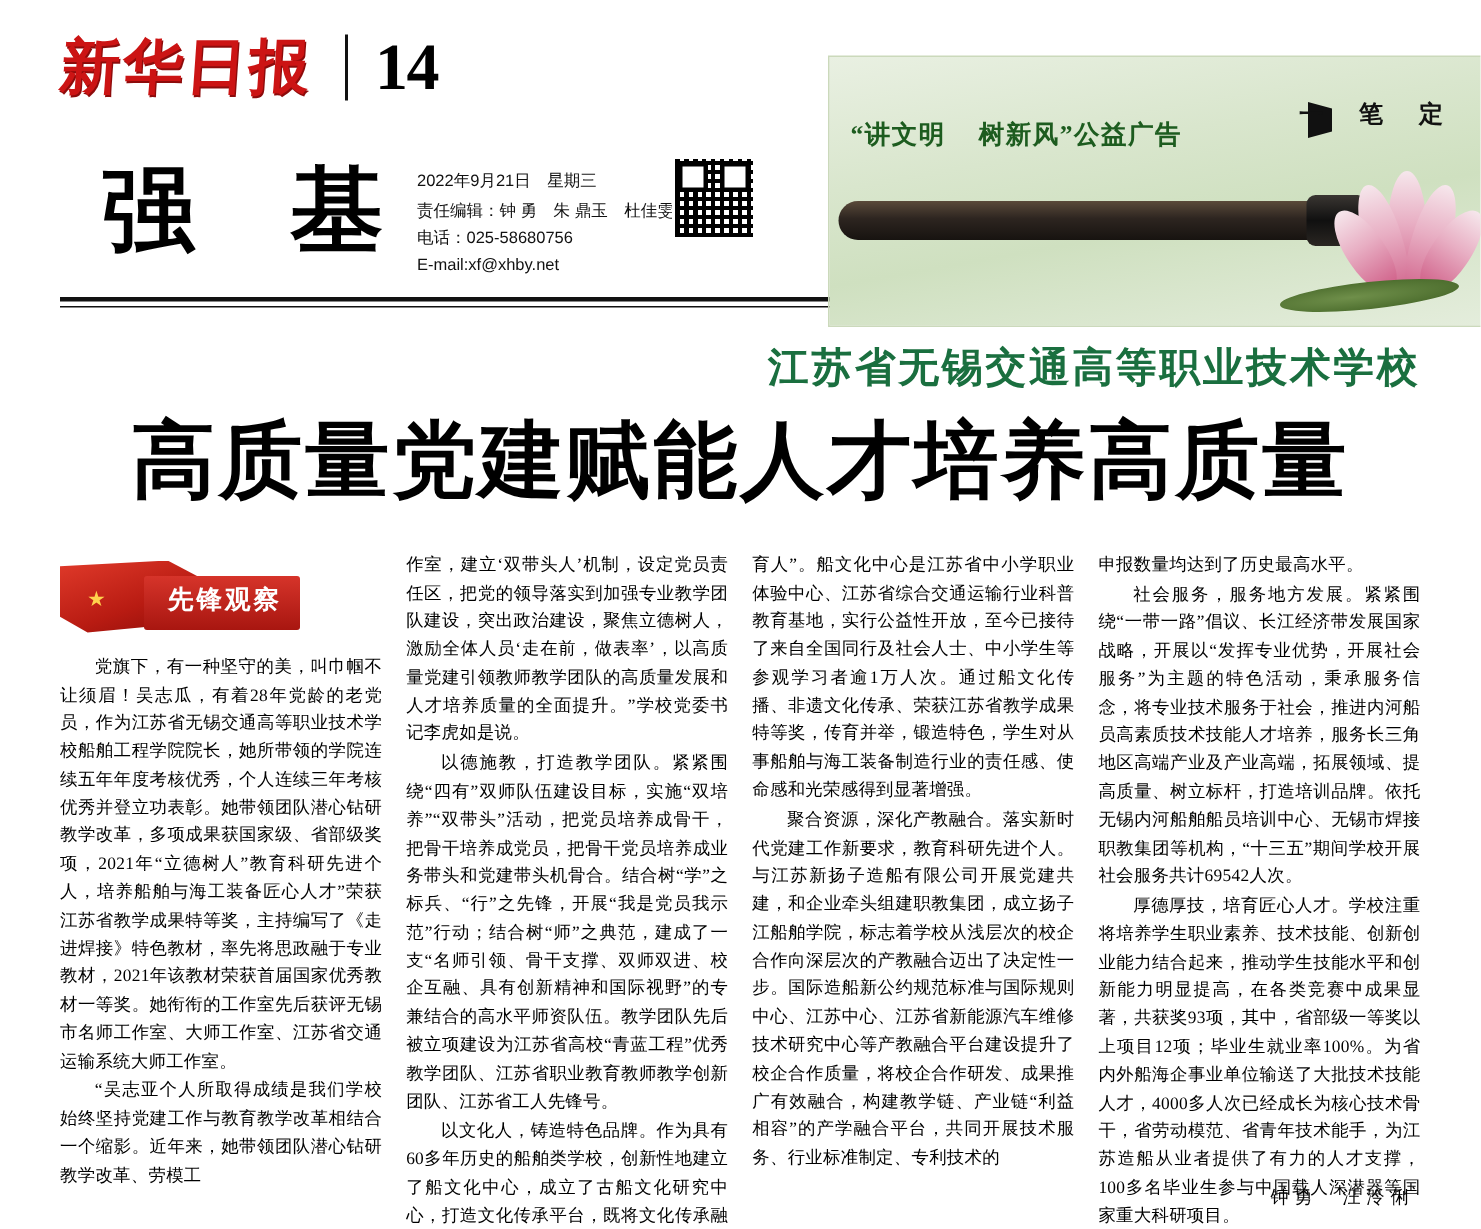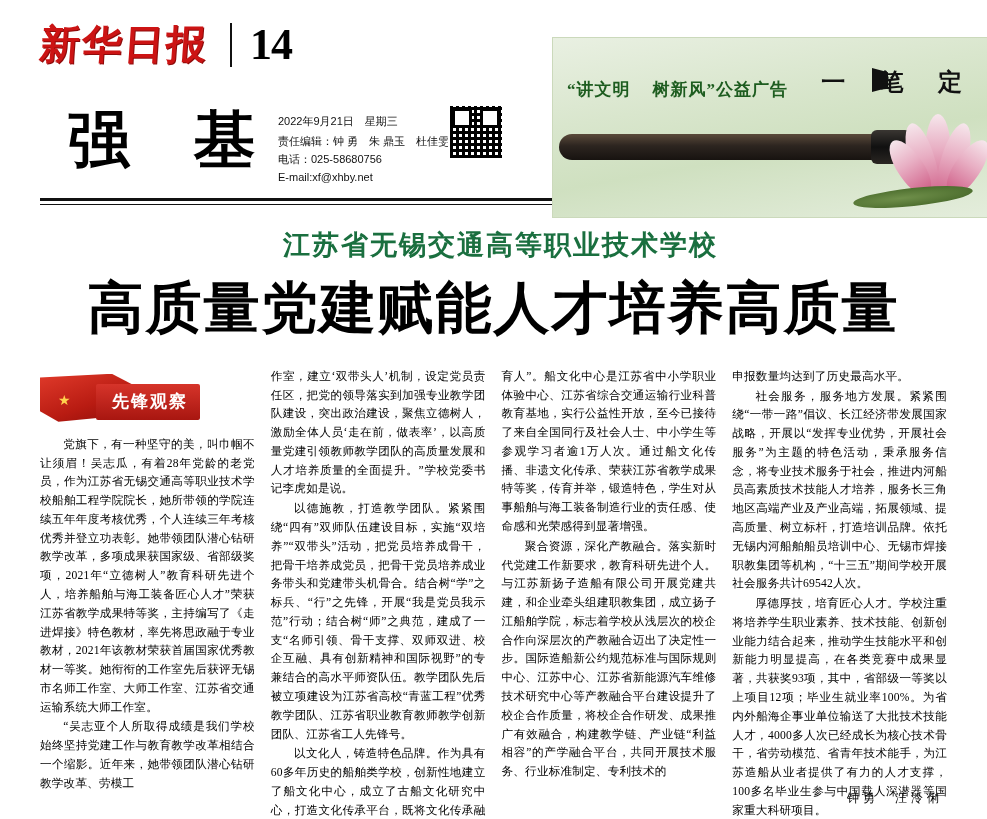--- a/index.html
+++ b/index.html
@@ -132,25 +132,25 @@
     top: 30px;
     width: 16px;
     height: 24px;
     background: #111;
     clip-path: polygon(0 0, 100% 18%, 100% 82%, 0 100%);
   }
   .ad-right-text {
     position: absolute;
     right: 16px;
     top: 28px;
-    font-size: 24px;
+    font-size: 16px;
     font-weight: bold;
     color: #111;
     letter-spacing: 10px;
-    font-family: Liberation Mono, monospace;
+    font-family: Liberation Serif, serif;
   }
   .brush {
     position: absolute;
     left: 6px;
     top: 96px;
     width: 330px;
     height: 26px;
     background: linear-gradient(180deg, #5a4a3a 0%, #2d2520 45%, #171310 100%);
     border-radius: 13px 4px 4px 13px;
   }
@@ -202,21 +202,21 @@
   
   .headline-block {
     padding-top: 22px;
     text-align: center;
   }
   .shoulder-title {
     font-size: 27px;
     font-weight: bold;
     color: #1a6f3f;
     letter-spacing: 2px;
-    text-align: center;
+    text-align: right;
     margin-left: 14px;
     font-family: "Liberation Serif", "DejaVu Serif", serif;
   }
   .main-headline {
     font-size: 56px;
     font-weight: bold;
     letter-spacing: 2px;
     margin-top: 14px;
     line-height: 1.12;
     font-family: "Liberation Serif", "DejaVu Serif", serif;
@@ -266,21 +266,21 @@
   .observe-tag {
     position: absolute;
     left: 56px; top: 16px;
     background: linear-gradient(180deg,#d6342a,#a81610);
     color: #fff;
     font-size: 17px;
     font-weight: bold;
     letter-spacing: 2px;
     padding: 4px 12px 5px 16px;
     border-radius: 2px;
-    font-family: Liberation Serif, serif;
+    font-family: Liberation Mono, monospace;
   }
 
   
   .signature {
     position: absolute;
     right: 44px;
     bottom: 12px;
     font-size: 12px;
     letter-spacing: 4px;
     font-family: "Liberation Serif", "DejaVu Serif", serif;

